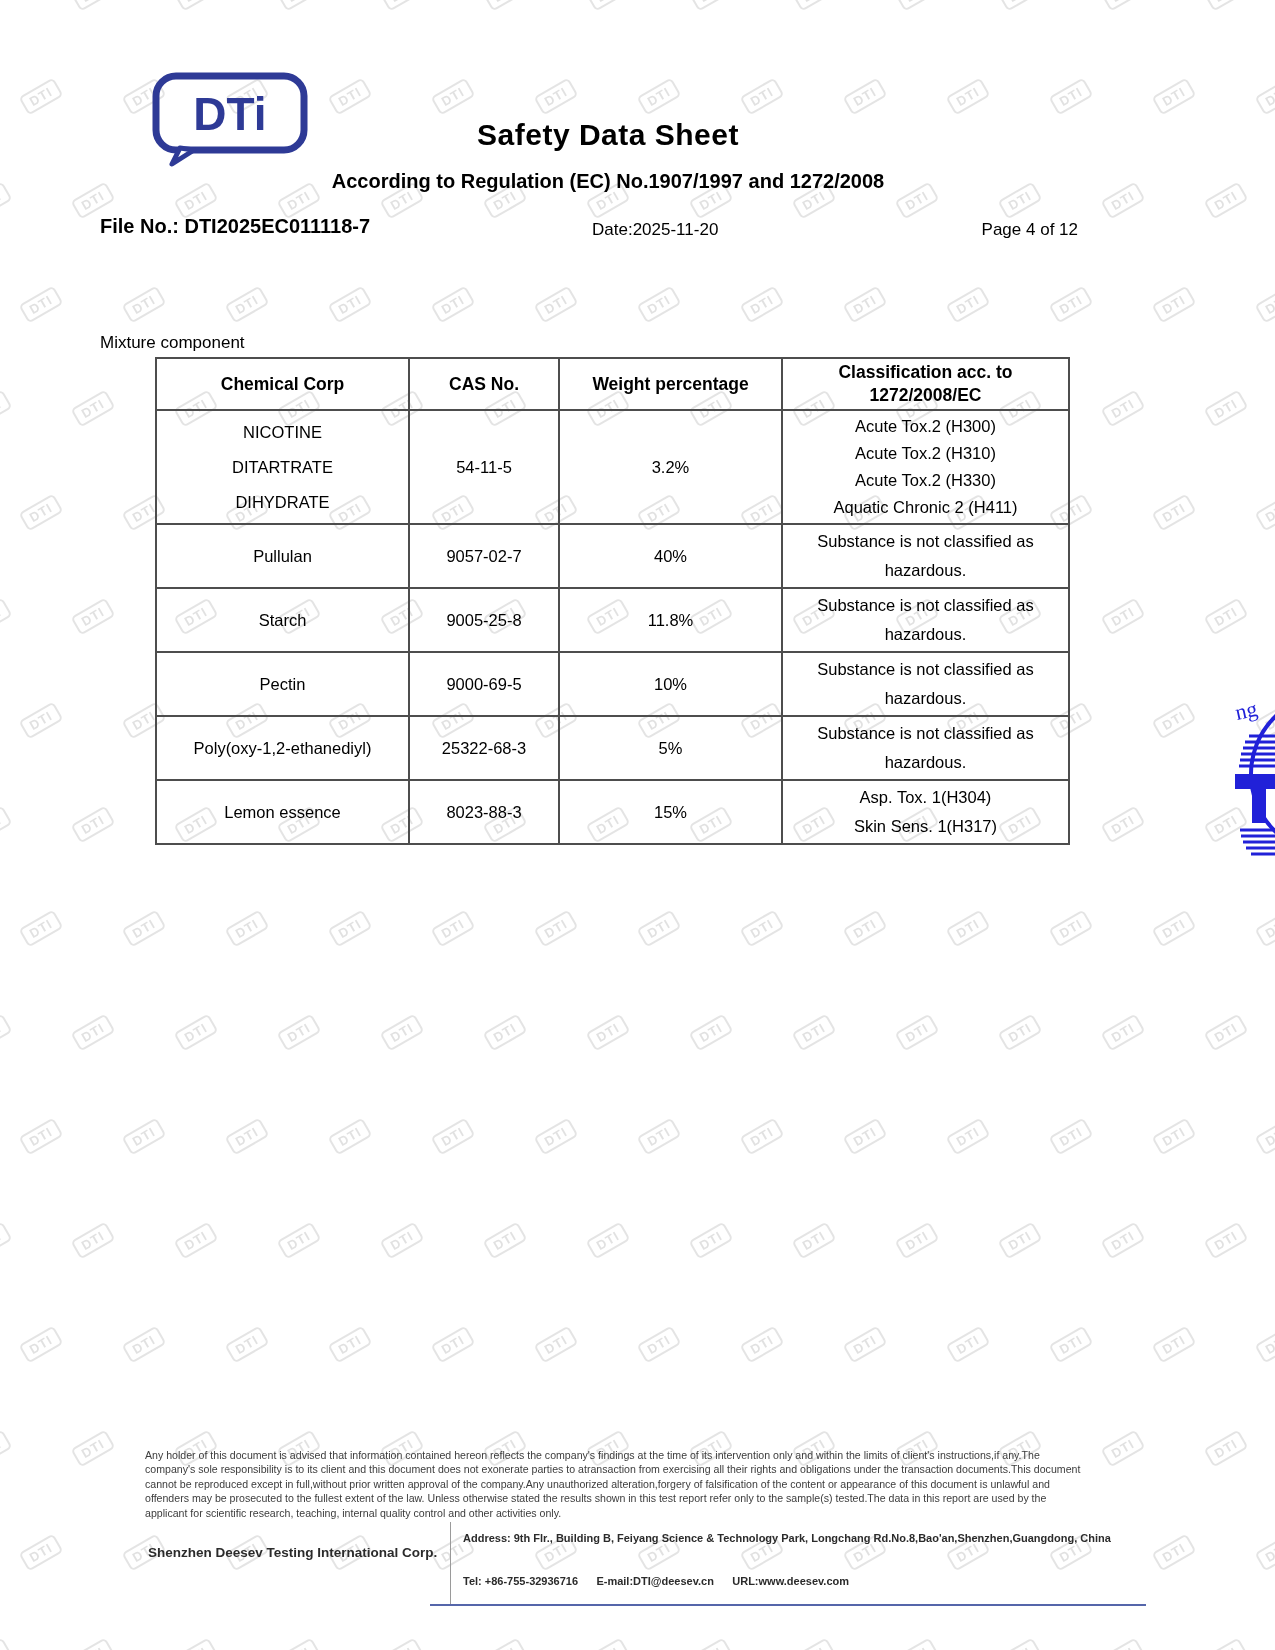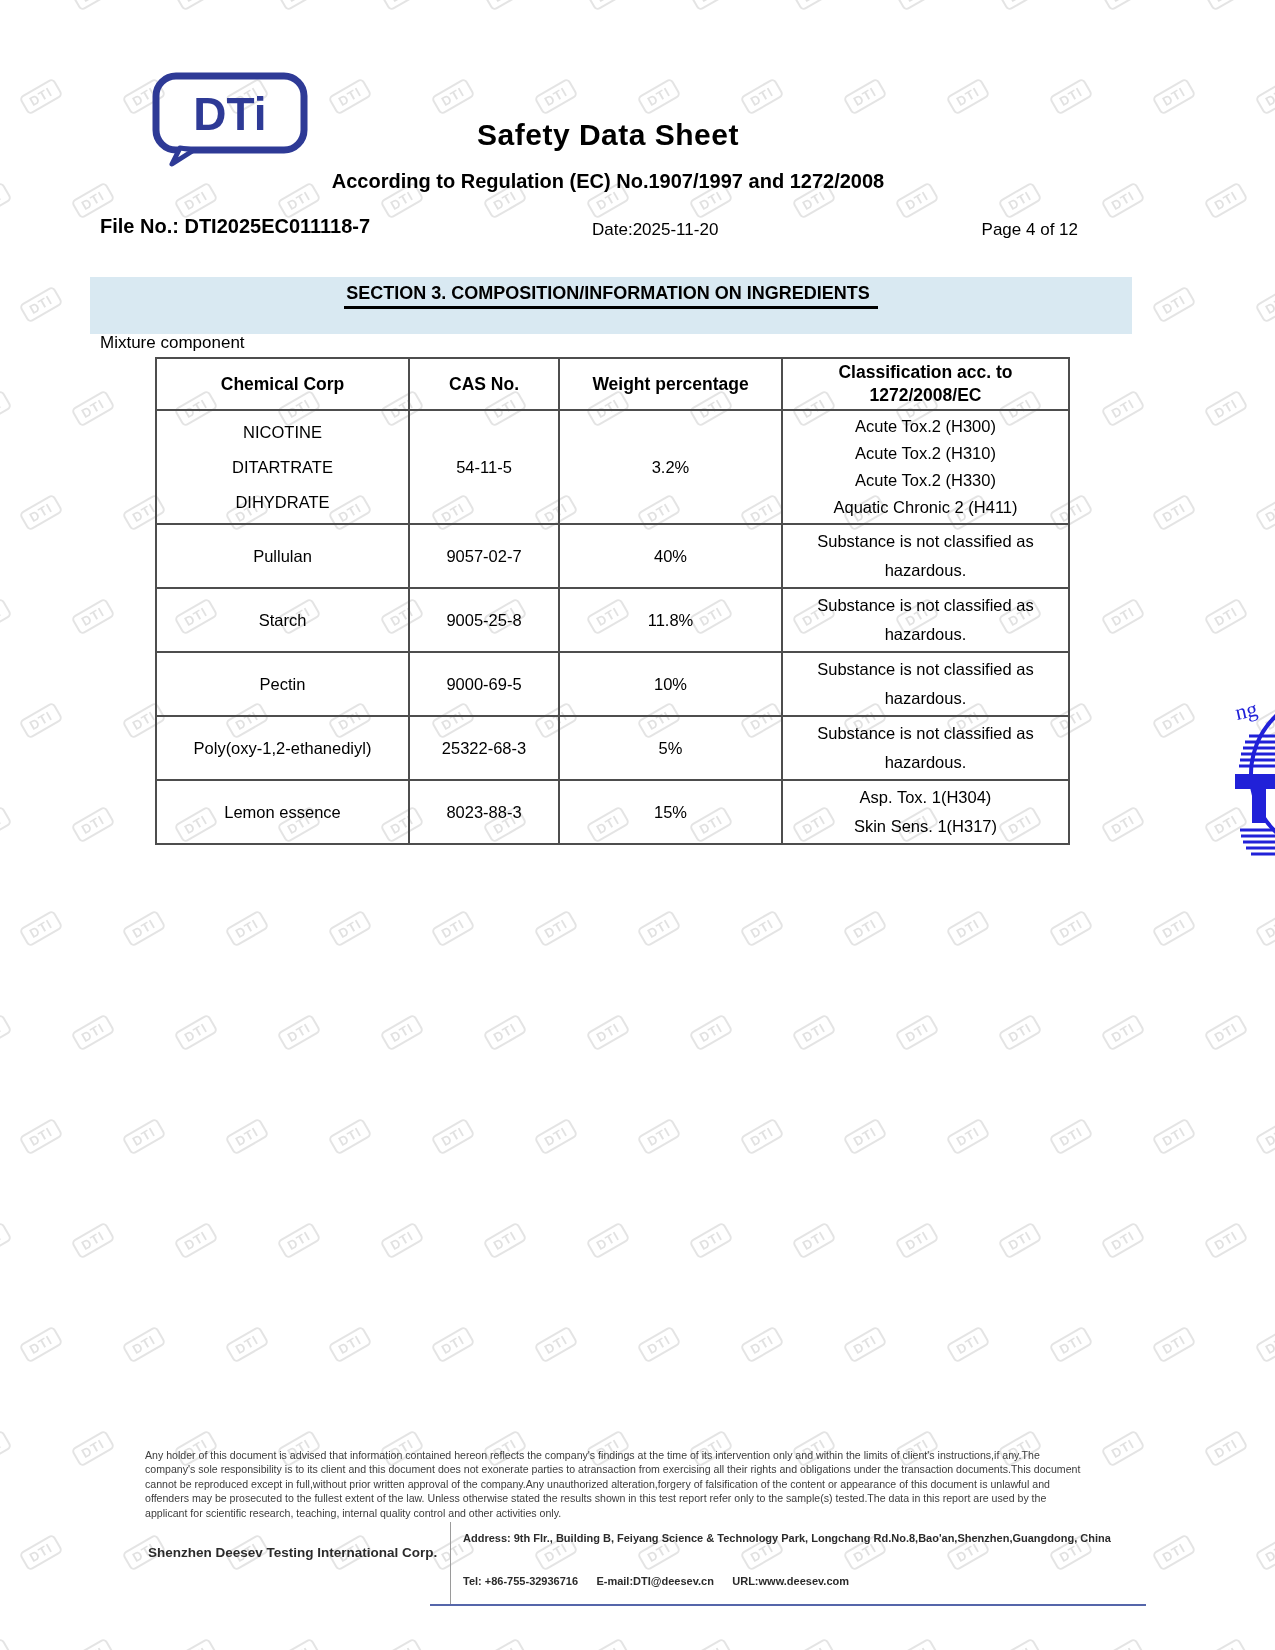--- a/index.html
+++ b/index.html
@@ -305,23 +305,20 @@
       <span class="doc-title">Safety Data Sheet</span>
     </div>
     <div class="subtitle-wrap">
       <span class="doc-subtitle">According to Regulation (EC) No.1907/1997 and 1272/2008</span>
     </div>
 
     <div class="fileno">File No.: DTI2025EC011118-7</div>
     <div class="docdate">Date:2025-11-20</div>
     <div class="pagenum">Page 4 of 12</div>
 
-    <div class="band">
-      <span class="sec-title">SECTION 3. COMPOSITION/INFORMATION ON INGREDIENTS</span>
-    </div>
 
     <div class="mixture">Mixture component</div>
 
     <div class="tbl-wrap">
       <table>
         <colgroup>
             <col class="c1">
             <col class="c2">
             <col class="c3">
             <col class="c4">

